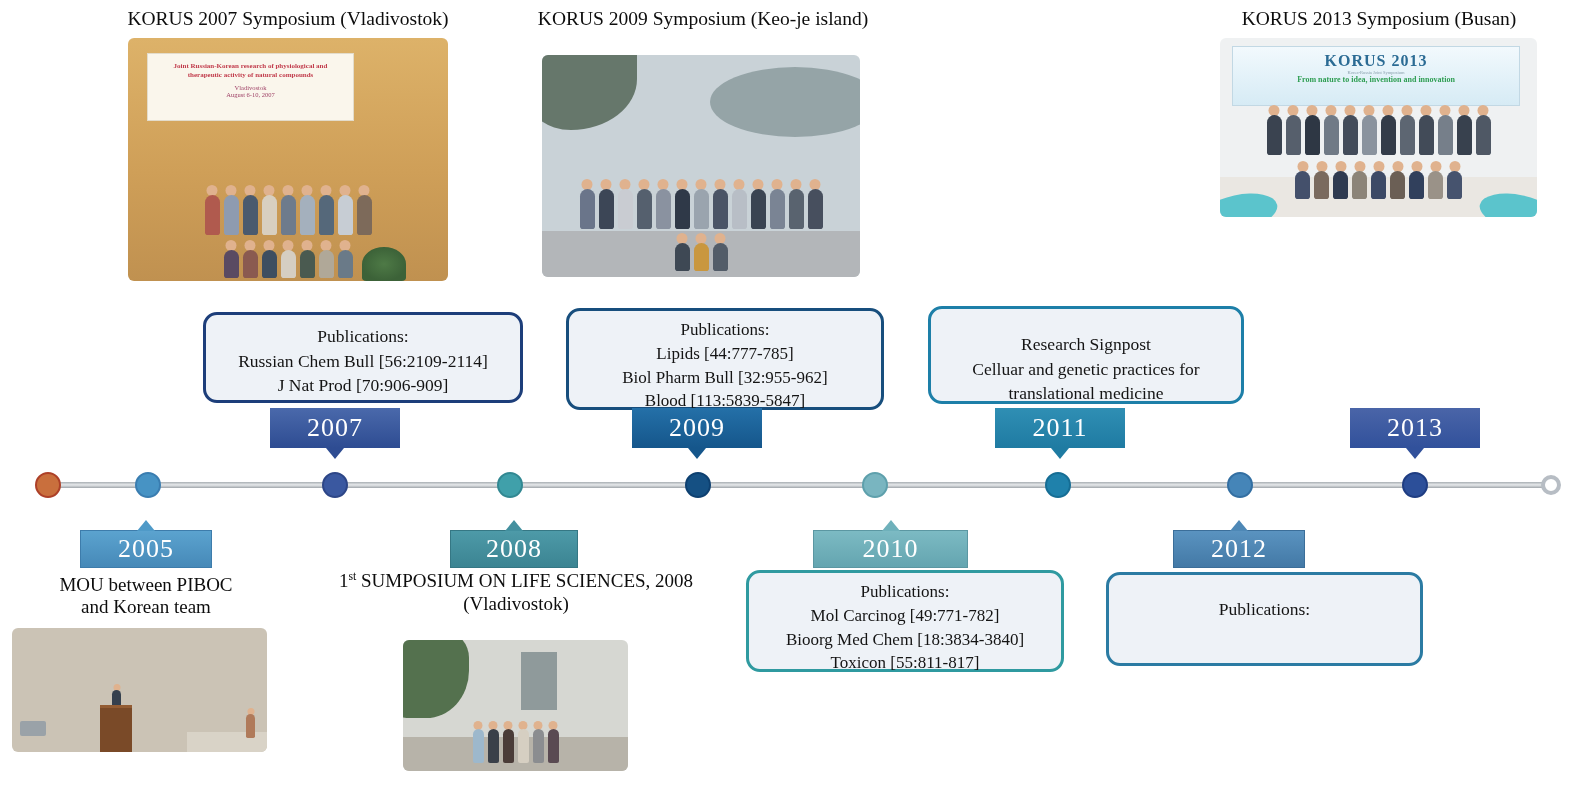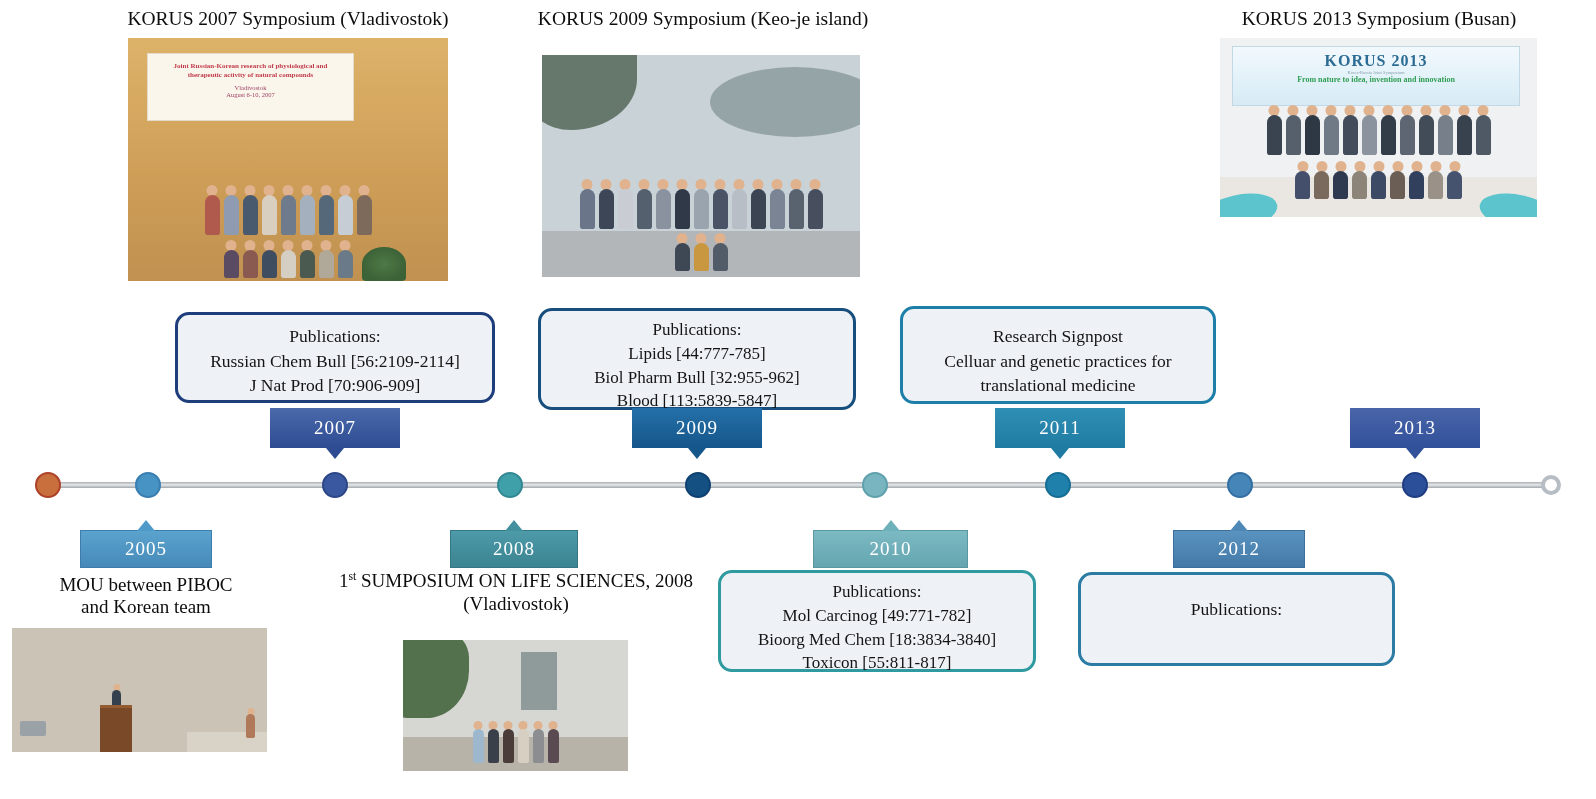--- a/index.html
+++ b/index.html
@@ -7,33 +7,33 @@
     position:relative; width:1596px; height:799px; background:#fff;
     font-family:"Liberation Serif","DejaVu Serif",serif; overflow:hidden; color:#111;
   }
   .caption { position:absolute; text-align:center; font-size:19.5px; color:#0d0d0d; }
   .blabel  { position:absolute; text-align:center; font-size:19px; color:#0d0d0d; line-height:1.18; }
   sup { font-size:0.62em; }
 
   
   .callout {
     position:absolute; background:#eef2f7; border-radius:14px; box-sizing:border-box;
-    text-align:center; font-size:17.5px; line-height:1.4; color:#141414;
+    text-align:center; font-size:17.5px; line-height:1.4; color:#141414;margin-left:28px;
   }
   .callout .ln { white-space:nowrap; }
   .b2007 { border:3px solid #1d3e7a; padding-top:9px; }
   .b2009 { border:3px solid #174e7d; padding-top:7px; font-size:17px; }
-  .b2011 { border:3px solid #1d7fa8; padding-top:15px; }
+  .b2011 { border:3px solid #1d7fa8; padding-top:23px; }
   .b2010 { border:3px solid #2f9aa0; padding-top:7px; font-size:17px; }
   .b2012 { border:3px solid #2b7ba3; padding-top:22px; }
 
   
   .tab {
     position:absolute; height:40px; display:flex; align-items:center; justify-content:center;
-    color:#fff; font-size:19px; letter-spacing:1px; box-sizing:border-box;text-align:center;
+    color:#fff; font-size:26px; letter-spacing:1px; box-sizing:border-box;text-align:center;
   }
   .tab.above::after {
     content:""; position:absolute; top:100%; left:50%; margin-left:-9px;
     border:9px solid transparent; border-bottom:0; border-top:11px solid var(--tc);
   }
   .tab.below { height:38px; }
   .tab.below::after {
     content:""; position:absolute; bottom:100%; left:50%; margin-left:-9px;
     border:9px solid transparent; border-top:0; border-bottom:11px solid var(--tc);
   }
@@ -46,21 +46,21 @@
   .dot {
     position:absolute; top:472px; width:26px; height:26px; border-radius:50%;
     box-sizing:border-box; border:2px solid rgba(0,0,0,0.25);
   }
   .endring {
     position:absolute; top:475px; left:1541px; width:20px; height:20px; border-radius:50%;
     box-sizing:border-box; background:#fff; border:4px solid #b7bdc4;
   }
 
   
-  .photo { position:absolute; overflow:hidden; }
+  .photo { position:absolute; overflow:hidden;border-radius:6px; }
   .row { position:absolute; left:0; right:0; display:flex; justify-content:center; align-items:flex-end; }
   .fig { position:relative; display:inline-block; width:17px; height:50px; margin:0 1px; --c:#44505e; --s:#e0b28e; }
   .fig::before { content:""; position:absolute; top:0; left:50%; transform:translateX(-50%);
     width:11px; height:11px; border-radius:50%; background:var(--s); }
   .fig::after { content:""; position:absolute; top:10px; left:1px; right:1px; bottom:0;
     border-radius:8px 8px 3px 3px; background:var(--c); }
   .fig.s  { height:38px; }
   .fig.sm { width:13px; height:42px; margin:0 1px; }
   .fig.sm::before { width:9px; height:9px; }
   .fig.sm::after  { top:8px; }

